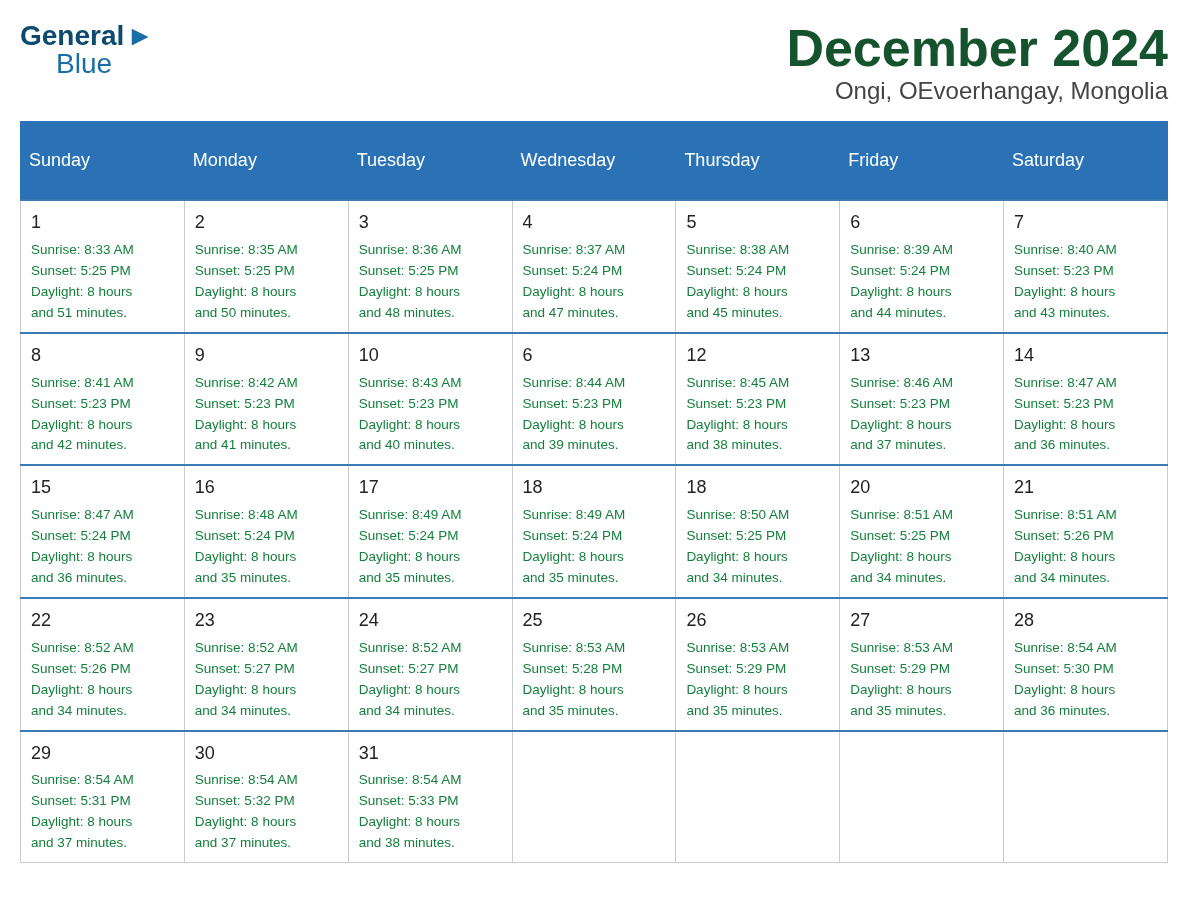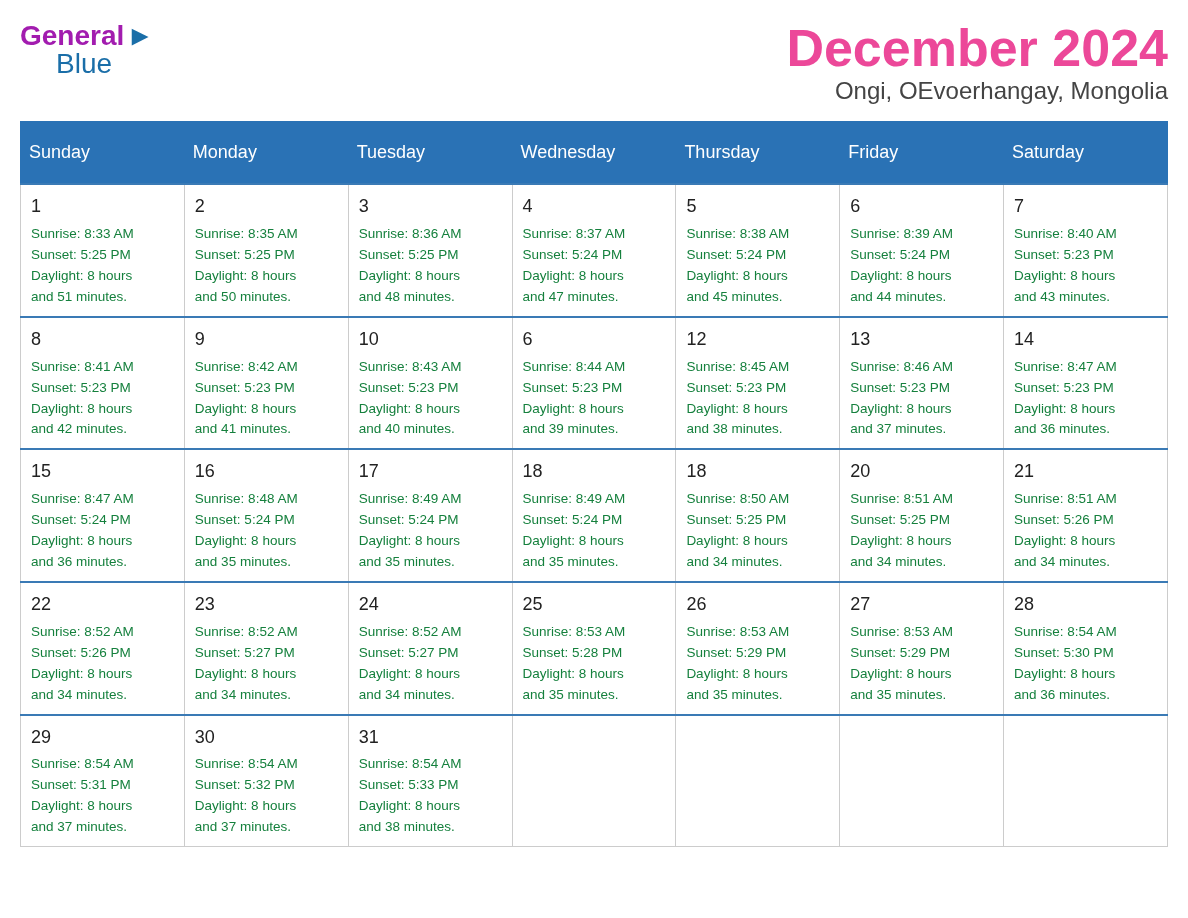--- a/index.html
+++ b/index.html
@@ -22,58 +22,58 @@
       align-items: flex-start;
     }
     .logo-text {
       display: flex;
       align-items: center;
       font-size: 28px;
       font-weight: bold;
       color: #333;
     }
     .logo-general {
-      color: #a21caf;
+      color: #0c4a6e;
     }
     .logo-arrow {
       color: #1a6ea8;
       margin-left: 2px;
     }
     .logo-blue {
       color: #1a6ea8;
       font-size: 28px;
       font-weight: normal;
       margin-top: -4px;
       margin-left: 36px;
     }
     .title-block {
       text-align: right;
     }
     .month-title {
       font-size: 52px;
       font-weight: bold;
-      color: #ec4899;
+      color: #14532d;
       line-height: 1.1;
     }
     .location-title {
       font-size: 24px;
       color: #444;
     }
 
     .calendar {
       width: 100%;
       border-collapse: collapse;
       border: 1px solid #3a7ab5;
     }
     .calendar th {
       background-color: #2a72b5;
       color: #fff;
       font-size: 18px;
       font-weight: normal;
-      padding: 20px 8px;
+      padding: 28px 8px;
       text-align: left;
       border: 1px solid #2a72b5;
     }
     .calendar td {
       vertical-align: top;
       padding: 8px 10px;
       border: 1px solid #ccc;
       width: calc(100% / 7);
       min-height: 110px;
       font-size: 13.5px;

